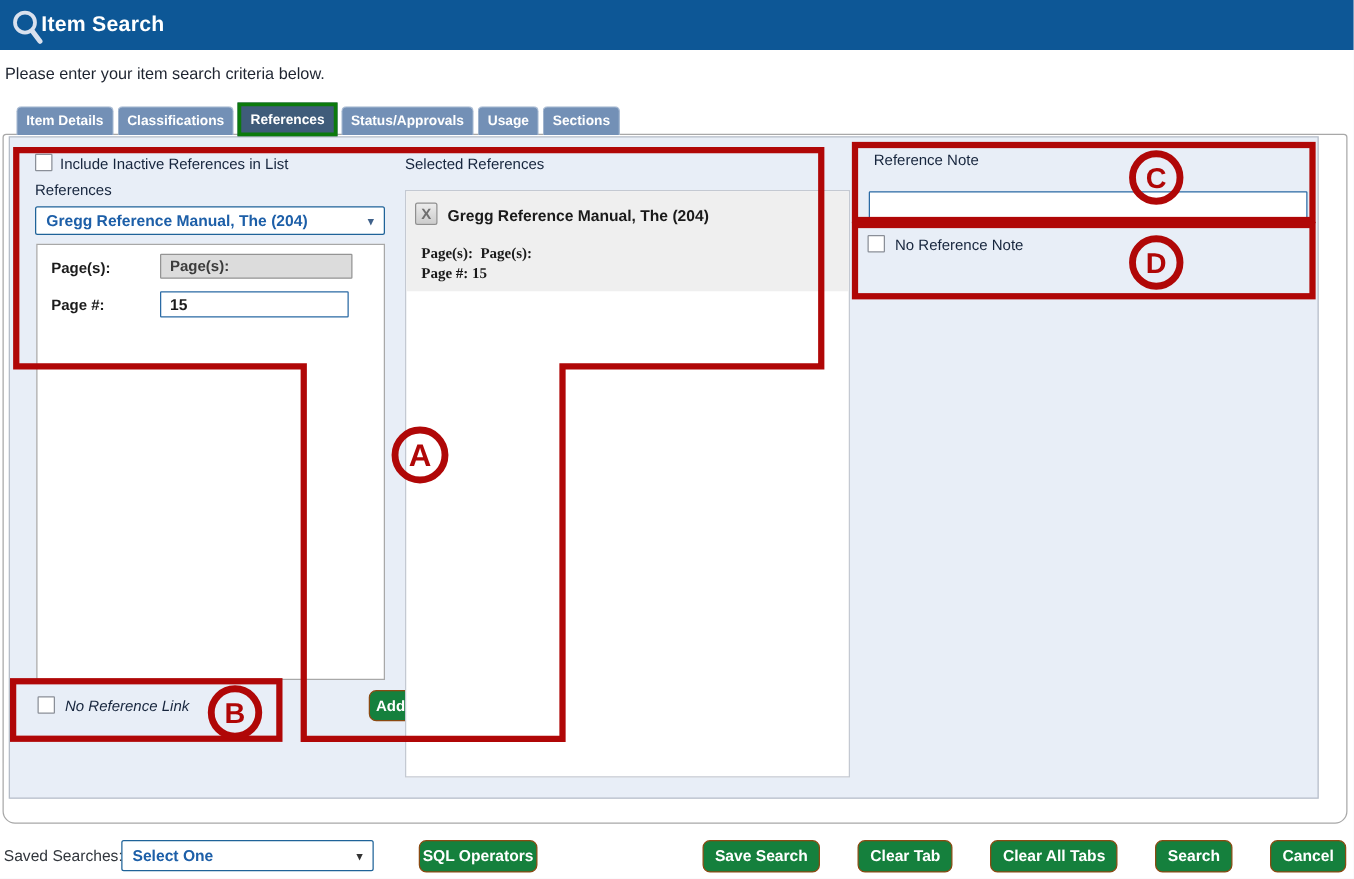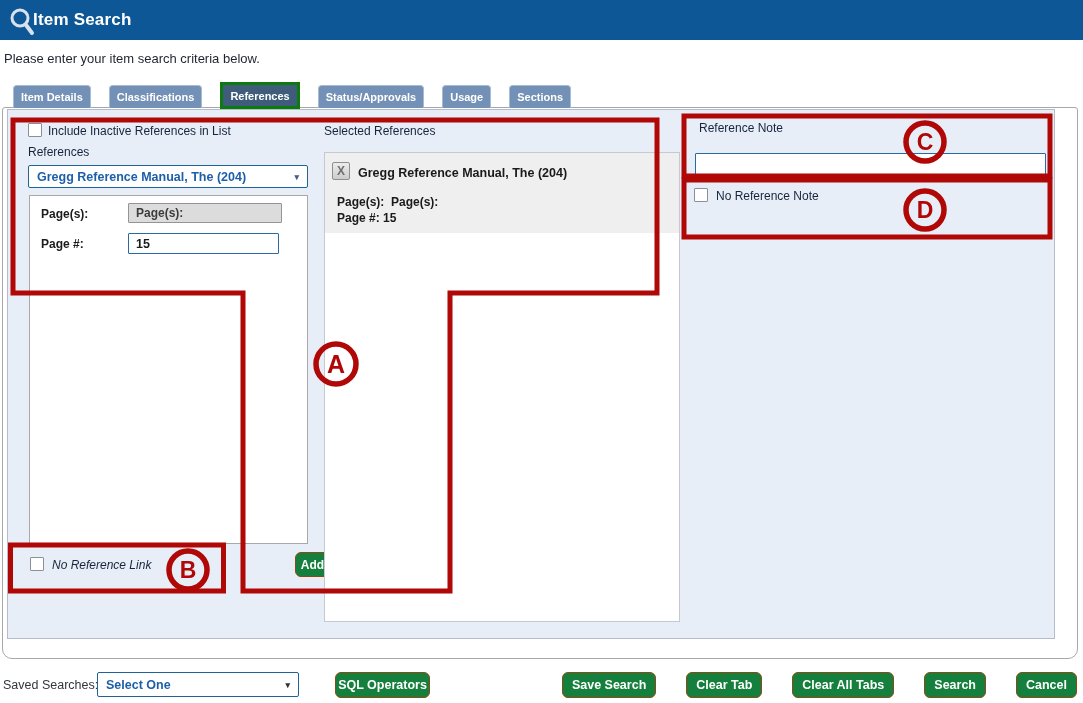--- a/index.html
+++ b/index.html
@@ -21,21 +21,21 @@
     color: #ffffff; font-size: 17px; font-weight: bold; margin-left: 11px;
     letter-spacing: 0.2px;
   }
   .subtitle {
     position: absolute; left: 4px; top: 51px; font-size: 13px; color: #1e2430;
   }
 
   
   .tabbar {
     position: absolute; left: 13px; top: 84px; height: 24px;
-    display: flex; align-items: flex-end; gap: 18px; z-index: 5;
+    display: flex; align-items: flex-end; gap: 3px; z-index: 5;
   }
   .tab {
     background: #7390b6; color: #fff; font-size: 11px; font-weight: bold;
     border: 1px solid #a8bad2; border-bottom: none;
     border-radius: 4px 4px 0 0; padding: 5px 7px 5px; white-space: nowrap;
     cursor: default;
   }
   .tab.active {
     background: #3f5c7a; border: 3px solid #0c7a0c; border-radius: 0;
     padding: 5px 7px 4px; margin-bottom: -1px;
@@ -100,21 +100,21 @@
     position: absolute; left: 0; top: 0; width: 354px; height: 80px;
     background: #efefef;
   }
   .xbtn {
     position: absolute; left: 7px; top: 9px; width: 18px; height: 18px;
     background: linear-gradient(#ececec, #cccccc); border: 1px solid #8f8f8f;
     border-radius: 2px; color: #6f6f6f; font-weight: bold; font-size: 12px;
     text-align: center; line-height: 16px; cursor: pointer;
   }
   .item-title { position: absolute; left: 33px; top: 13px; font-size: 12.5px; font-weight: bold; color: #1a1a1a; white-space: pre; }
-  .item-line { position: absolute; font-size: 12px; font-weight: bold; color: #1a1a1a; white-space: pre; }
+  .item-line { position: absolute; font-size: 12px; font-weight: bold; color: #1a1a1a; white-space: pre; font-family: Liberation Serif, serif; }
 
   
   .footer-label { position: absolute; left: 3px; top: 678px; font-size: 12.5px; color: #32373d; }
   .footer-btns {
     position: absolute; right: 6px; top: 672px; height: 26px;
     display: flex; gap: 7px;
   }
   .footer-btns .btn-orange { height: 26px; padding: 0 9px; font-size: 12.5px; }
 
   

